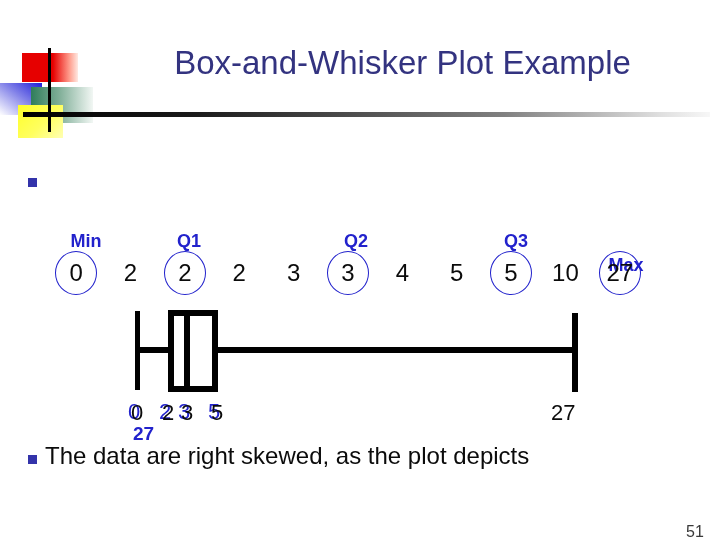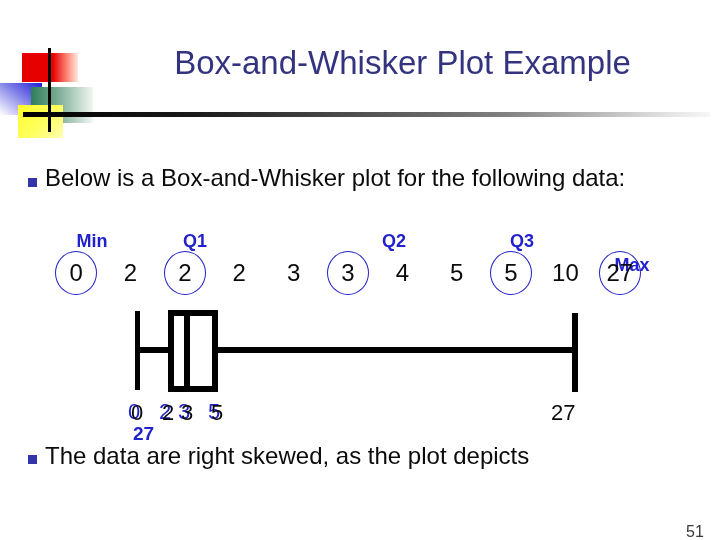--- a/index.html
+++ b/index.html
@@ -23,23 +23,23 @@
   .title{position:absolute;left:85px;right:0;top:44px;text-align:center;
     font-size:33px;color:#333380;letter-spacing:0px;}
   
   .bullet-sq{position:absolute;width:9px;height:9px;background:#3333aa;}
   .b1-sq{left:28px;top:178px;}
   .b2-sq{left:28px;top:455px;}
   .bullet-text{position:absolute;left:45px;color:#0b0b0b;font-size:24px;line-height:27.5px;}
   .b1-text{top:164px;width:620px;}
   .b2-text{top:442px;width:660px;}
   
-  .stat-labels{position:absolute;left:16px;top:231px;width:696px;height:20px;}
+  .stat-labels{position:absolute;left:10px;top:231px;width:696px;height:20px;}
   .stat-label{position:absolute;transform:translateX(-50%);font-size:18px;font-weight:bold;color:#2222cc;}
-  .sl0{left:76px;}.sl1{left:179px;}.sl2{left:346px;margin-left:32px;}.sl3{left:506px;}.sl4{left:616px;margin-top:24px;}
+  .sl0{left:76px;}.sl1{left:179px;}.sl2{left:346px;}.sl3{left:506px;}.sl4{left:616px;margin-top:24px;}
   
   .data-row{position:absolute;left:49px;top:249px;width:598px;height:47px;display:flex;}
   .cell{flex:1;display:flex;align-items:center;justify-content:center;
     font-size:24px;color:#0b0b0b;}
   .circled{display:inline-flex;align-items:center;justify-content:center;
     min-width:42px;height:44px;padding:0 4px;box-sizing:border-box;
     border:1.5px solid #2222cc;border-radius:50%;}
   
   .bp-hline{position:absolute;left:137px;top:347px;width:438px;height:6px;background:#000;}
   .bp-lcap{position:absolute;left:135px;top:311px;width:5px;height:79px;background:#000;}
@@ -68,21 +68,20 @@
   <div class="dec-blue"></div>
   <div class="dec-green"></div>
   <div class="dec-yellow"></div>
   <div class="dec-red"></div>
   <div class="dec-hline"></div>
   <div class="dec-vline"></div>
 
   <div class="title">Box-and-Whisker Plot Example</div>
 
   <div class="bullet-sq b1-sq"></div>
-  <div class="bullet-text b1-text">Below is a Box-and-Whisker plot for the following data:</div>
 
   <div class="stat-labels">
       <div class="stat-label sl0">Min</div>
       <div class="stat-label sl1">Q1</div>
       <div class="stat-label sl2">Q2</div>
       <div class="stat-label sl3">Q3</div>
       <div class="stat-label sl4">Max</div>
     </div>
 
   <div class="data-row">

